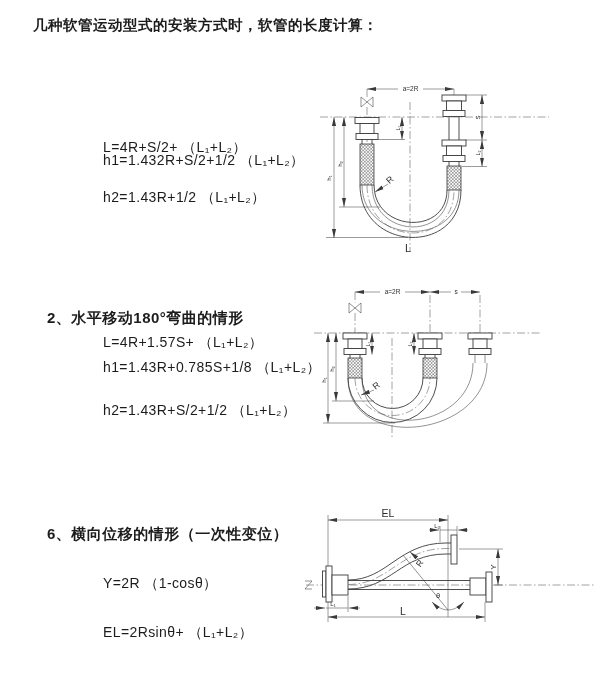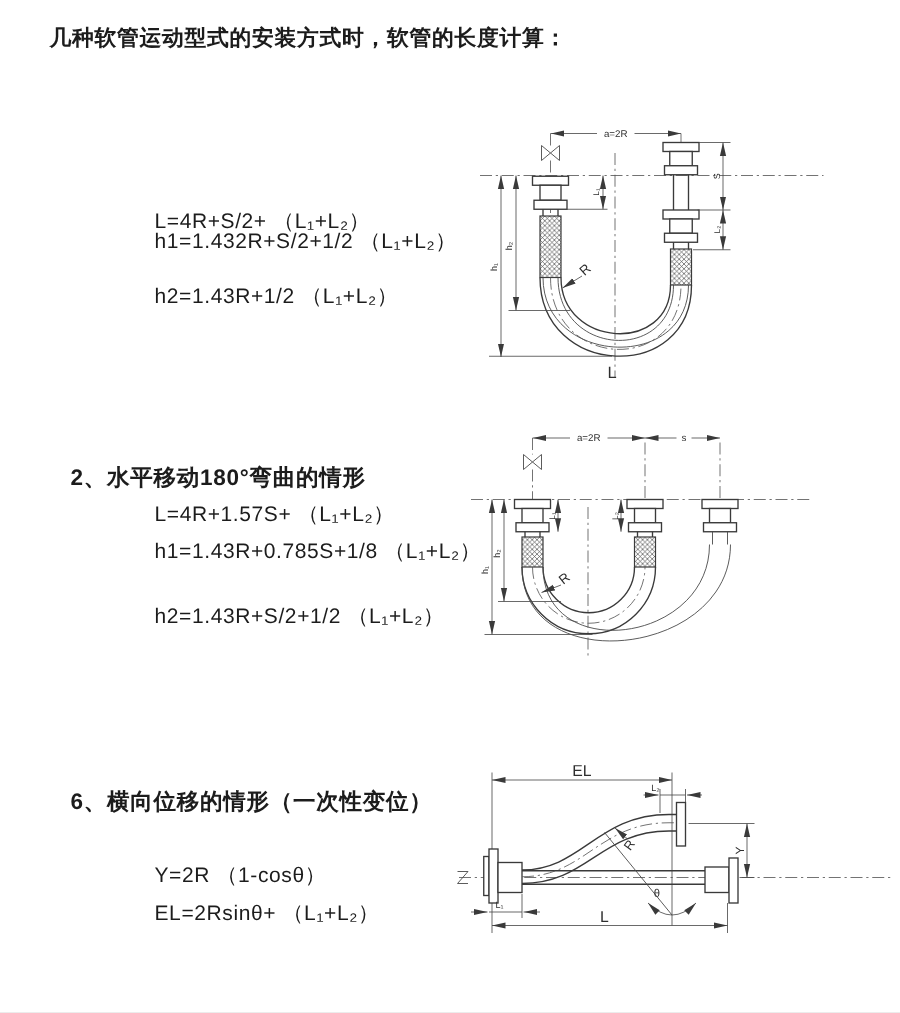--- a/index.html
+++ b/index.html
@@ -29,21 +29,21 @@
   <div class="formula" style="top:152px">h1=1.432R+S/2+1/2 （L₁+L₂）</div>
   <div class="formula" style="top:189px">h2=1.43R+1/2 （L₁+L₂）</div>
 
   <div class="heading" style="top:309px">2、水平移动180°弯曲的情形</div>
   <div class="formula" style="top:334px">L=4R+1.57S+ （L₁+L₂）</div>
   <div class="formula" style="top:359px">h1=1.43R+0.785S+1/8 （L₁+L₂）</div>
   <div class="formula" style="top:402px">h2=1.43R+S/2+1/2 （L₁+L₂）</div>
 
   <div class="heading" style="top:525px">6、横向位移的情形（一次性变位）</div>
   <div class="formula" style="top:575px">Y=2R （1-cosθ）</div>
-  <div class="formula" style="top:600px">EL=2Rsinθ+ （L₁+L₂）</div>
+  <div class="formula" style="top:624px">EL=2Rsinθ+ （L₁+L₂）</div>
 
   <svg class="dia" style="left:312px;top:80px" width="245" height="180" viewBox="0 0 245 180">
     <defs>
       <marker id="m1" viewBox="0 0 10 6" refX="10" refY="3" markerWidth="9" markerHeight="5.4" orient="auto-start-reverse" markerUnits="userSpaceOnUse">
         <path d="M0,0.7 L10,3 L0,5.3 Z" fill="#3a3a3a"></path>
       </marker>
       <pattern id="b1" width="3.2" height="3.2" patternUnits="userSpaceOnUse">
         <path d="M0,3.2 L3.2,0 M0,0 L3.2,3.2" stroke="#4a4a4a" stroke-width="0.45" fill="none"></path>
       </pattern>
     </defs>

